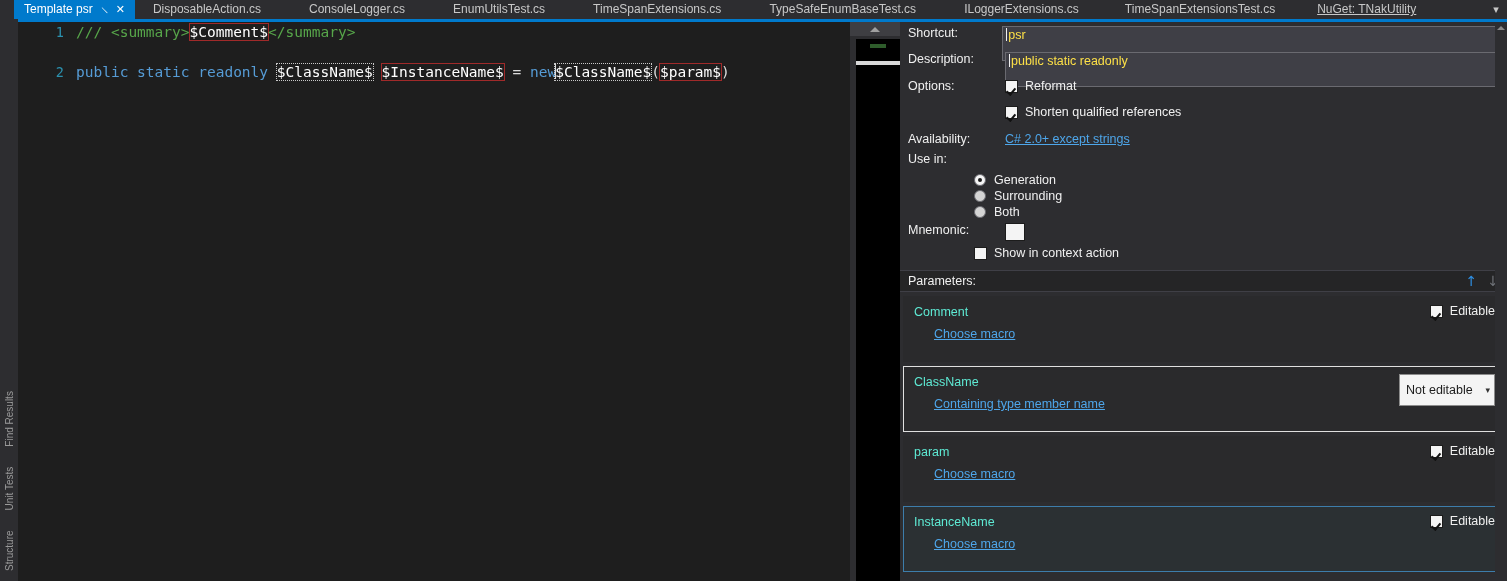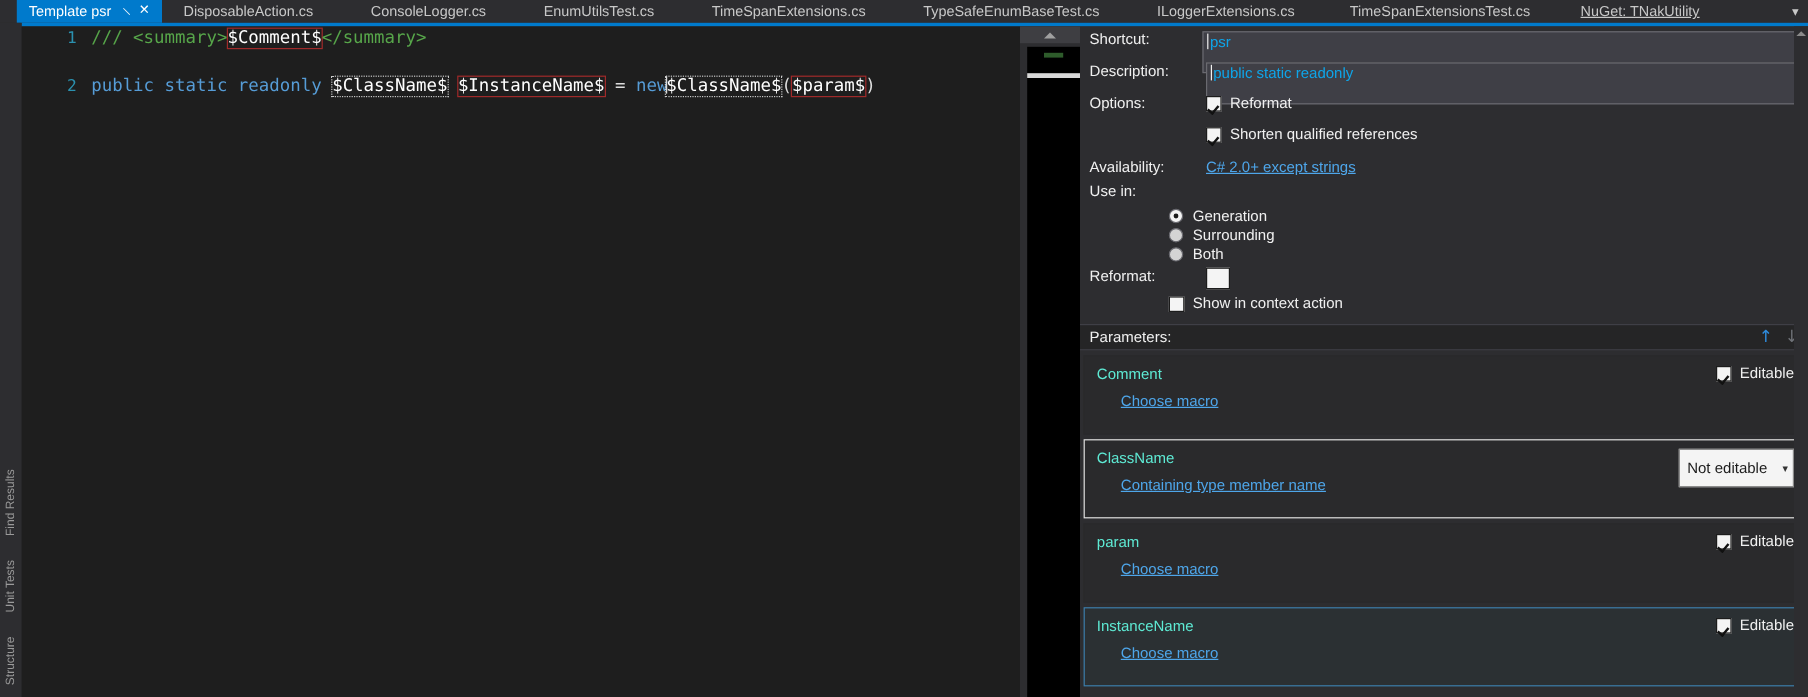--- a/index.html
+++ b/index.html
@@ -150,21 +150,21 @@
     position: absolute; left: 0;
     display: flex; align-items: flex-start; gap: 31px;
   }
   .form-label {
     color: #f0f0f0; font-size: 12.5px;
     width: 74px; padding-left: 8px;
   }
   .text-input {
     background: #3f3f46;
     border: 1px solid #6a6a70;
-    color: #0ea5e9;
+    color: #fde047;
     height: 35px;
     line-height: 17px;
     padding: 0 3px;
     font-size: 12.5px;
     font-family: "Liberation Sans", sans-serif;
   }
   .text-input .caret-v {
     display:inline-block; width:1px; height:13px; background:#f0f0f0;
     vertical-align:-2px; margin-right:1px;
   }
@@ -391,21 +391,21 @@
     </span>
   </div>
   <div class="form-row" style="top:183px; left:74px;">
     <span class="radio-wrap">
       <span class="radio"></span>
       <span class="cb-label">Both</span>
     </span>
   </div>
 
   <div class="form-row" style="top:201px;">
-    <span class="form-label">Reformat:</span>
+    <span class="form-label">Mnemonic:</span>
     <span class="mnemonic-box"></span>
   </div>
 
   <div class="form-row" style="top:224px; left:74px;">
     <span class="cb-wrap">
       <span class="cb"></span>
       <span class="cb-label">Show in context action</span>
     </span>
   </div>
 

